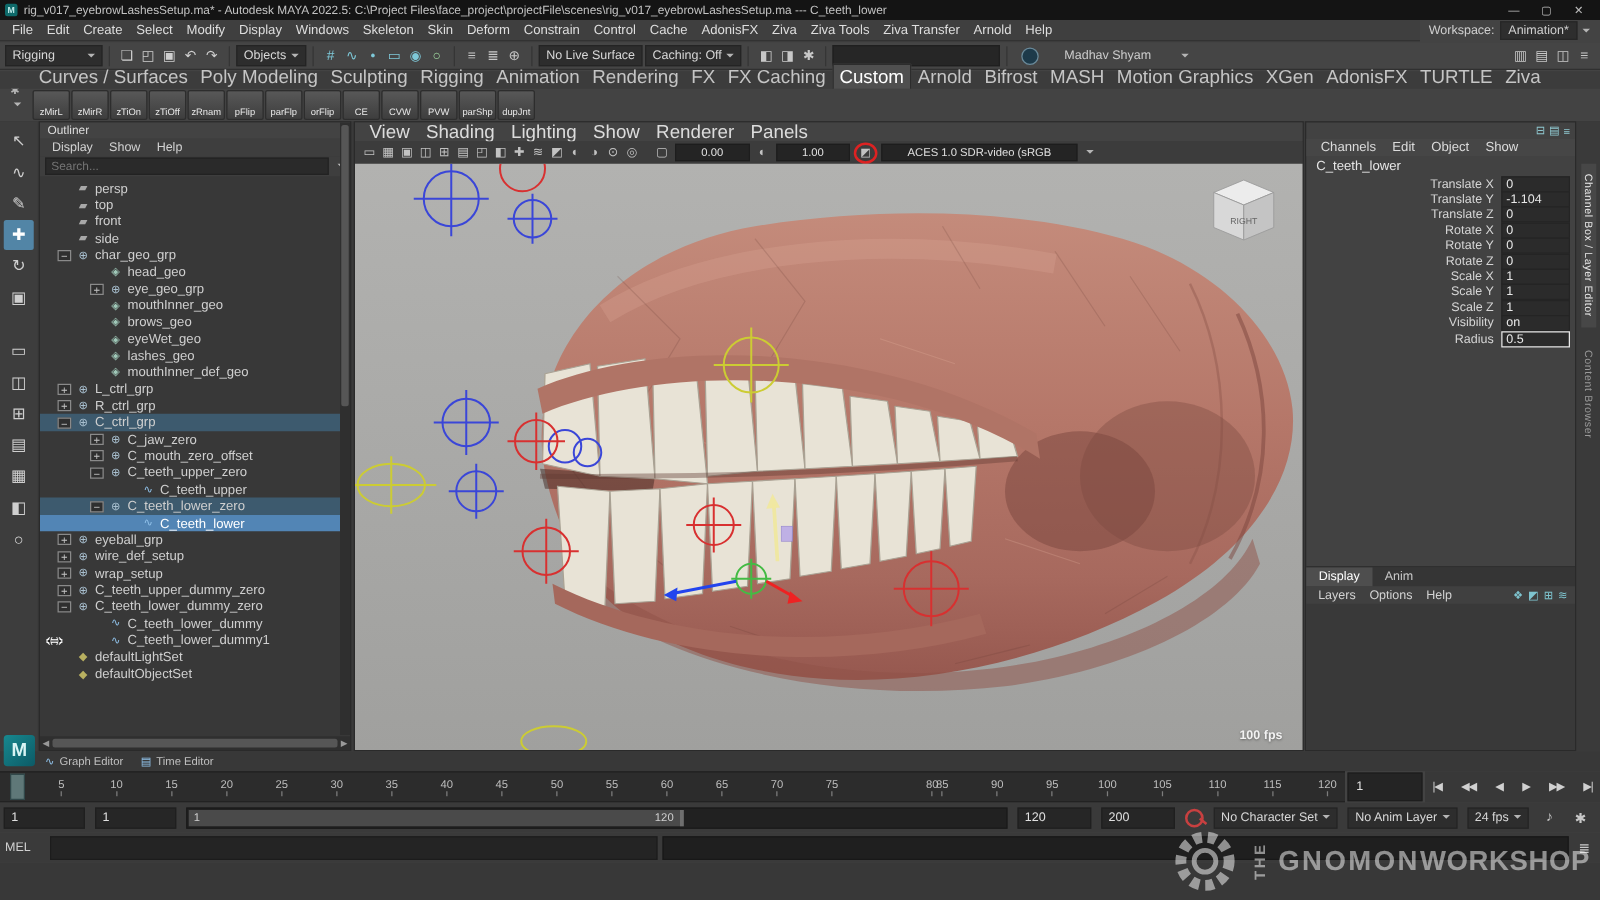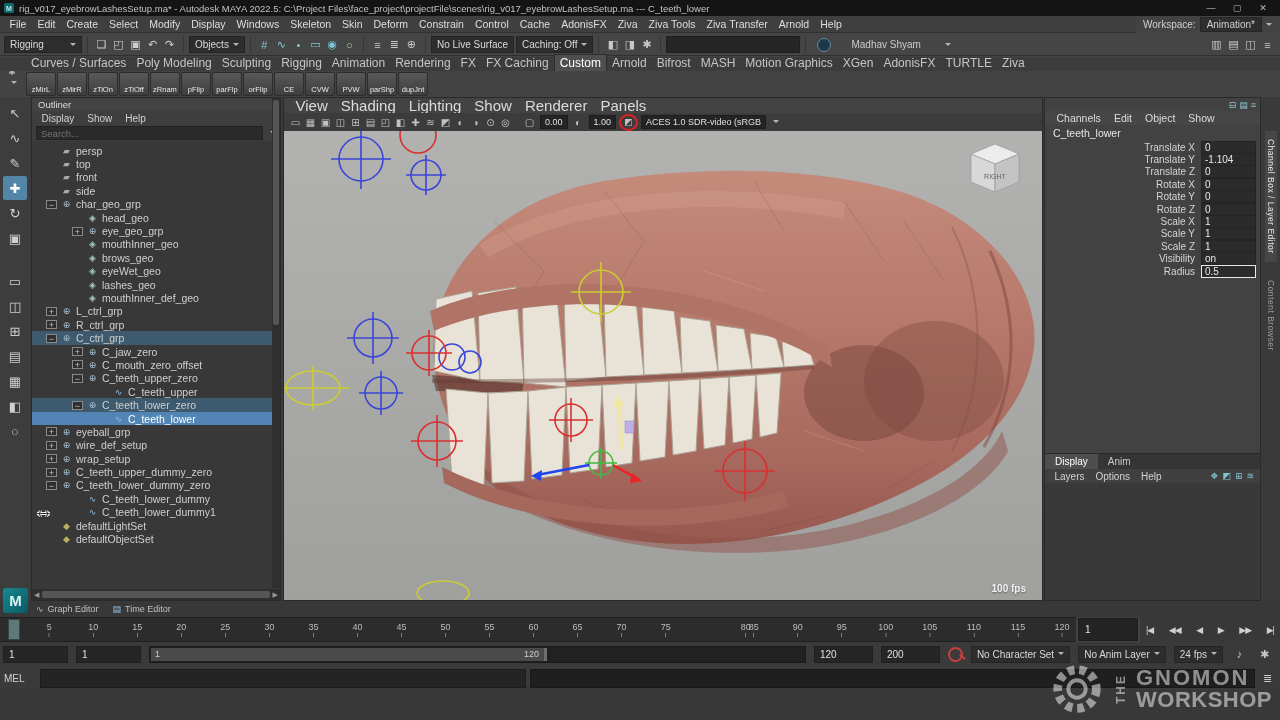--- a/index.html
+++ b/index.html
@@ -29,21 +29,21 @@
            display:flex;align-items:center;gap:2px;padding:0 4px;box-sizing:border-box;font-size:10px}
   .dd{background:#2d2d2d;border:1px solid #242424;height:15px;display:flex;align-items:center;padding:0 5px;color:#d8d8d8;white-space:nowrap}
   .tb-icon{width:17px;height:16px;display:flex;align-items:center;justify-content:center;font-size:11px;color:#c8c8c8}
   .sep{width:1px;height:16px;background:#353535;margin:0 3px}
   #status-input{width:128px;height:13px;background:#262626;border:1px solid #1f1f1f;color:#ddd;font-size:10px}
   #user-chip{display:flex;align-items:center;gap:20px;margin-left:6px;white-space:nowrap}
   #avatar{width:12px;height:12px;border-radius:50%;background:#1d3a4a;border:1px solid #6a8a9a}
 
   
   #shelf-tabs{left:0;top:57px;width:1280px;height:14px;background:#3c3c3c;display:flex;align-items:flex-end;
-              font-size:12px;color:#c5c5c5;padding-left:26px;box-sizing:border-box}
+              font-size:15px;color:#c5c5c5;padding-left:26px;box-sizing:border-box}
   .shelf-tab{padding:1px 5px;white-space:nowrap}
   .shelf-tab.active{background:#4f4f4f;color:#fff;border:1px solid #2c2c2c;border-bottom:none}
   #shelf-ctrl{left:0;top:57px;width:24px;height:40px;display:flex;flex-direction:column;align-items:center;
               justify-content:center;gap:2px;font-size:9px;color:#b5b5b5}
   #shelf-items{left:26px;top:71px;width:1254px;height:26px;display:flex;gap:1px;align-items:center}
   .shelf-item{width:30px;height:24px;background:linear-gradient(#585858,#3e3e3e);border:1px solid #2d2d2d;
               border-radius:2px;display:flex;align-items:flex-end;justify-content:center;
               font-size:7.5px;color:#e8e8e8;padding-bottom:1px;box-sizing:border-box}
 
   
@@ -76,21 +76,21 @@
   #out-vscroll{position:absolute;right:0;top:0;bottom:12px;width:8px;background:#2f2f2f}
   #out-vscroll .thumb{position:absolute;left:1px;right:1px;top:2px;height:46%;background:#565656;border-radius:2px}
   #out-hscroll{height:11px;background:#2f2f2f;display:flex;align-items:center;justify-content:space-between;font-size:7px;color:#999;padding:0 2px}
   #out-hscroll .thumb{flex:1;height:7px;background:#565656;border-radius:2px;margin:0 3px}
 
   
   #viewport{left:283px;top:0;width:760px;height:504px;border:1px solid #2a2a2a;box-sizing:border-box;display:flex;flex-direction:column}
   #vp-menus{height:15px;background:#434343;display:flex;gap:2px;align-items:center;font-size:15px;color:#dcdcdc;padding-left:6px}
   #vp-icons{height:18px;background:#3c3c3c;display:flex;align-items:center;gap:1px;padding:0 4px;font-size:10px}
   .vp-icon{width:15px;height:15px;display:flex;align-items:center;justify-content:center;font-size:10px;color:#c2c2c2}
-  .vp-field{background:#242424;border:1px solid #1d1d1d;color:#e0e0e0;font-size:9px;height:12px;display:flex;align-items:center;padding:0 4px;margin:0 2px}
+  .vp-field{background:#242424;border:1px solid #1d1d1d;color:#e0e0e0;font-size:9px;height:12px;display:flex;align-items:center;padding:0 20px;margin:0 2px}
   #cm-icon{border:2px solid #d22;border-radius:50%;width:15px;height:13px;display:flex;align-items:center;justify-content:center;color:#c2c2c2;font-size:9px}
   #colorspace-dd{max-width:150px;overflow:hidden}
   #vp-canvas{flex:1;position:relative;background:linear-gradient(#b2b2b0,#a0a09e);overflow:hidden}
   #fps-label{position:absolute;right:16px;bottom:6px;font-size:10px;font-weight:bold;color:#f2f2f2;text-shadow:0 1px 2px rgba(0,0,0,.4)}
   #viewcube{position:absolute;right:12px;top:10px}
 
   
   #rightpanel{left:1044px;top:0;width:217px;height:504px;background:#424242;border:1px solid #2a2a2a;box-sizing:border-box;display:flex;flex-direction:column}
   #cb-top{height:13px;display:flex;justify-content:flex-end;gap:3px;align-items:center;padding-right:4px;font-size:9px;color:#8fc7cf}
   #cb-menus{height:14px;display:flex;gap:2px;font-size:10.5px;color:#dcdcdc;align-items:center;padding-left:6px;background:#464646}
@@ -143,21 +143,21 @@
 
   #mel-row{left:0;top:666px;width:1280px;height:24px;background:#3a3a3a;display:flex;align-items:center;padding:0 4px;box-sizing:border-box;gap:4px}
   #mel-label{font-size:10px;color:#d0d0d0;width:32px}
   #mel-input{width:480px;height:15px;background:#242424;border:1px solid #1c1c1c;color:#ddd;font-size:10px}
   #mel-output{flex:1;height:17px;background:#1f1f1f;border:1px solid #181818}
   #bottom-filler{left:0;top:690px;width:1280px;height:30px;background:#383838}
 
   
   #watermark{right:8px;bottom:2px;display:flex;align-items:center;gap:8px;opacity:.5;color:#fff;z-index:40}
   #wm-the{writing-mode:vertical-rl;transform:rotate(180deg);font-size:12px;font-weight:bold;letter-spacing:2px}
-  #wm-text{display:flex;flex-direction:column;line-height:1.02}
+  #wm-text{display:flex;flex-direction:row;line-height:1.02}
   #wm-text .l1{font-size:22px;font-weight:bold;letter-spacing:2px}
   #wm-text .l2{font-size:22px;font-weight:bold;letter-spacing:.5px}
 
   #cursor{left:34px;top:500px;font-size:19px;font-weight:bold;color:#1a1a1a;z-index:50;
           text-shadow:-1px -1px 0 #fff,1px -1px 0 #fff,-1px 1px 0 #fff,1px 1px 0 #fff}
 </style>
 </head>
 <body>
 
 <div id="app">

